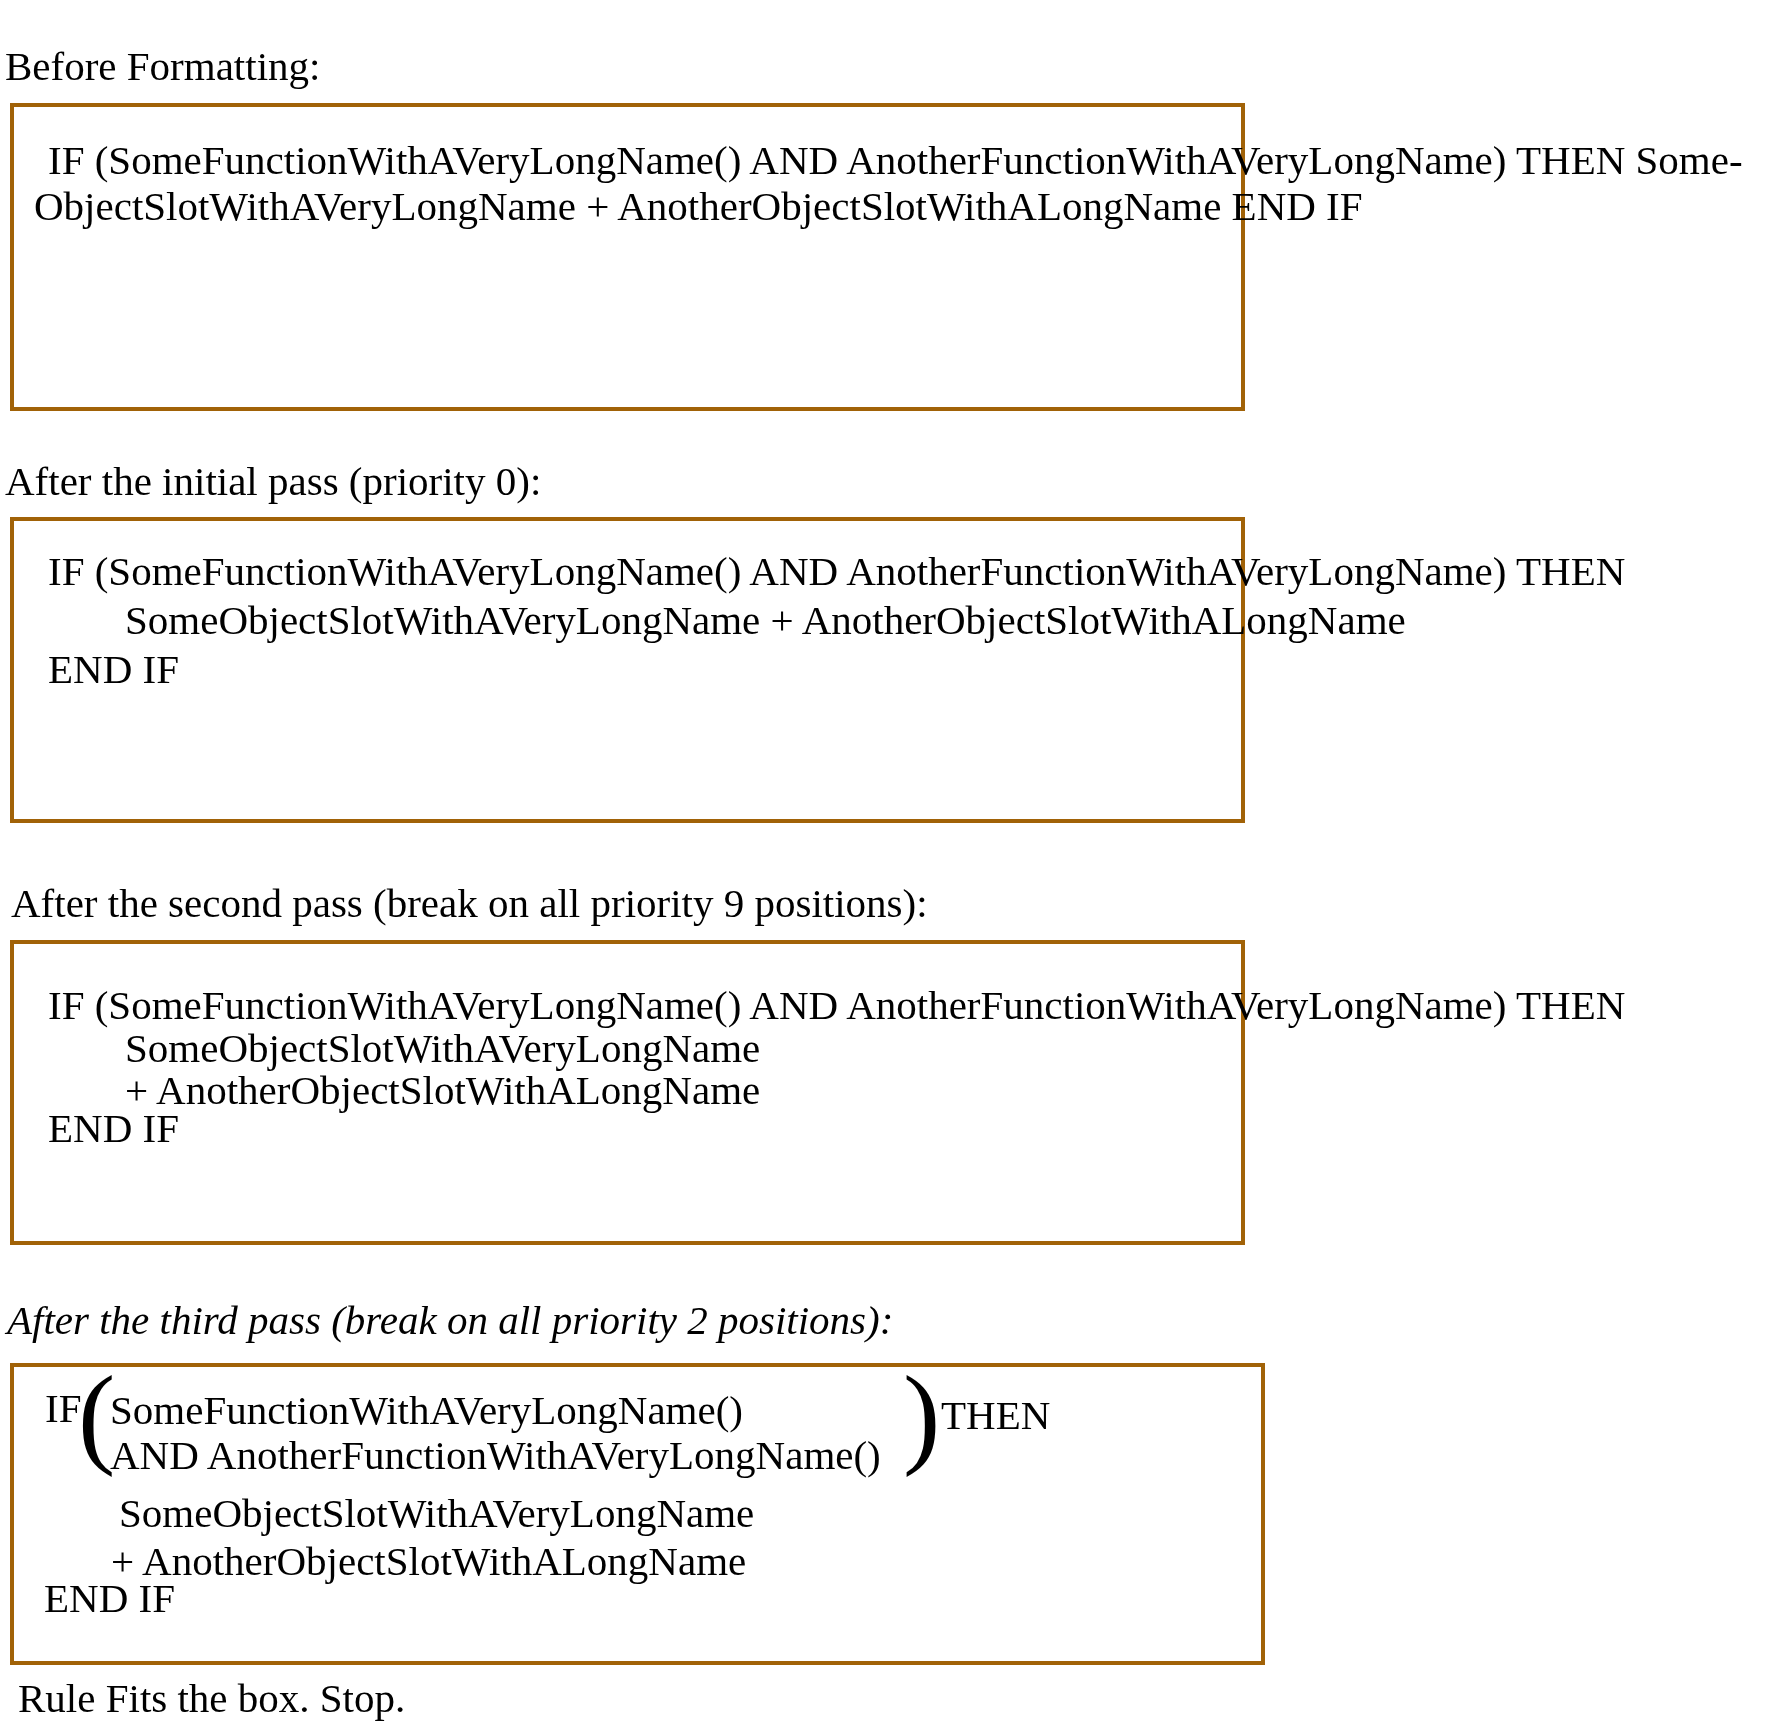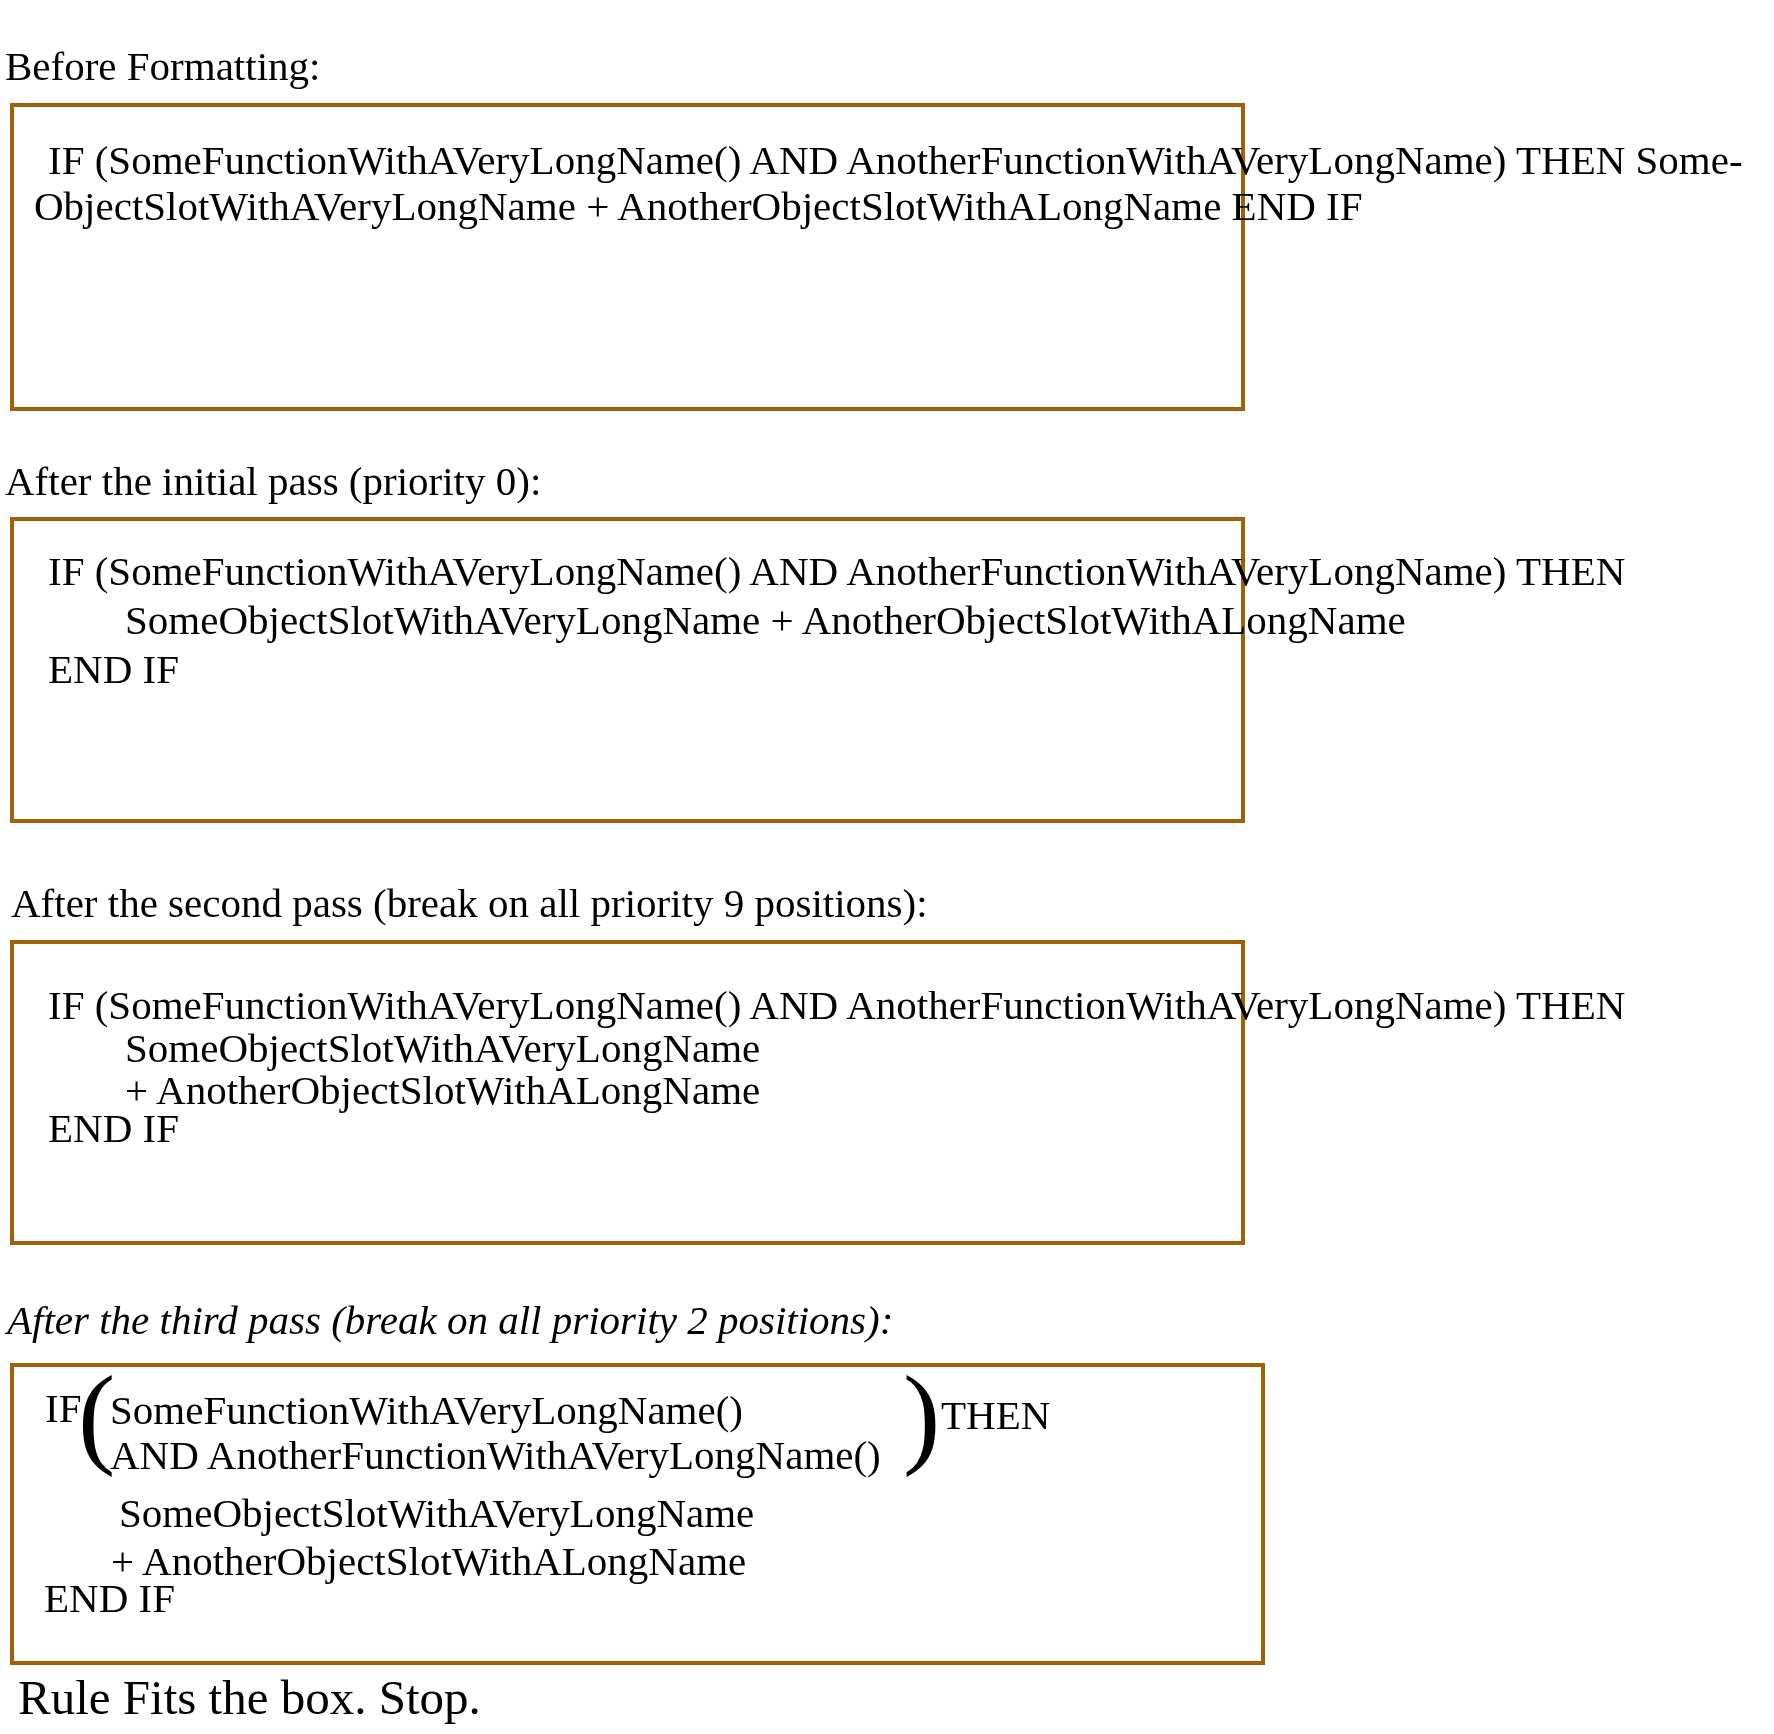--- a/index.html
+++ b/index.html
@@ -36,21 +36,21 @@
     white-space: pre;
   }
   .bigparen {
     position: absolute;
     font-size: 112px;
     line-height: 112px;
     white-space: pre;
   }
   .footer-note {
     position: absolute;
-    font-size: 49px;
+    font-size: 41px;
     line-height: 46px;
     white-space: pre;
   }
 </style>
 </head>
 <body>
 
 <div id="canvas">
 
   <div class="heading" style="left:5px; top:23px;">Before Formatting:</div>

